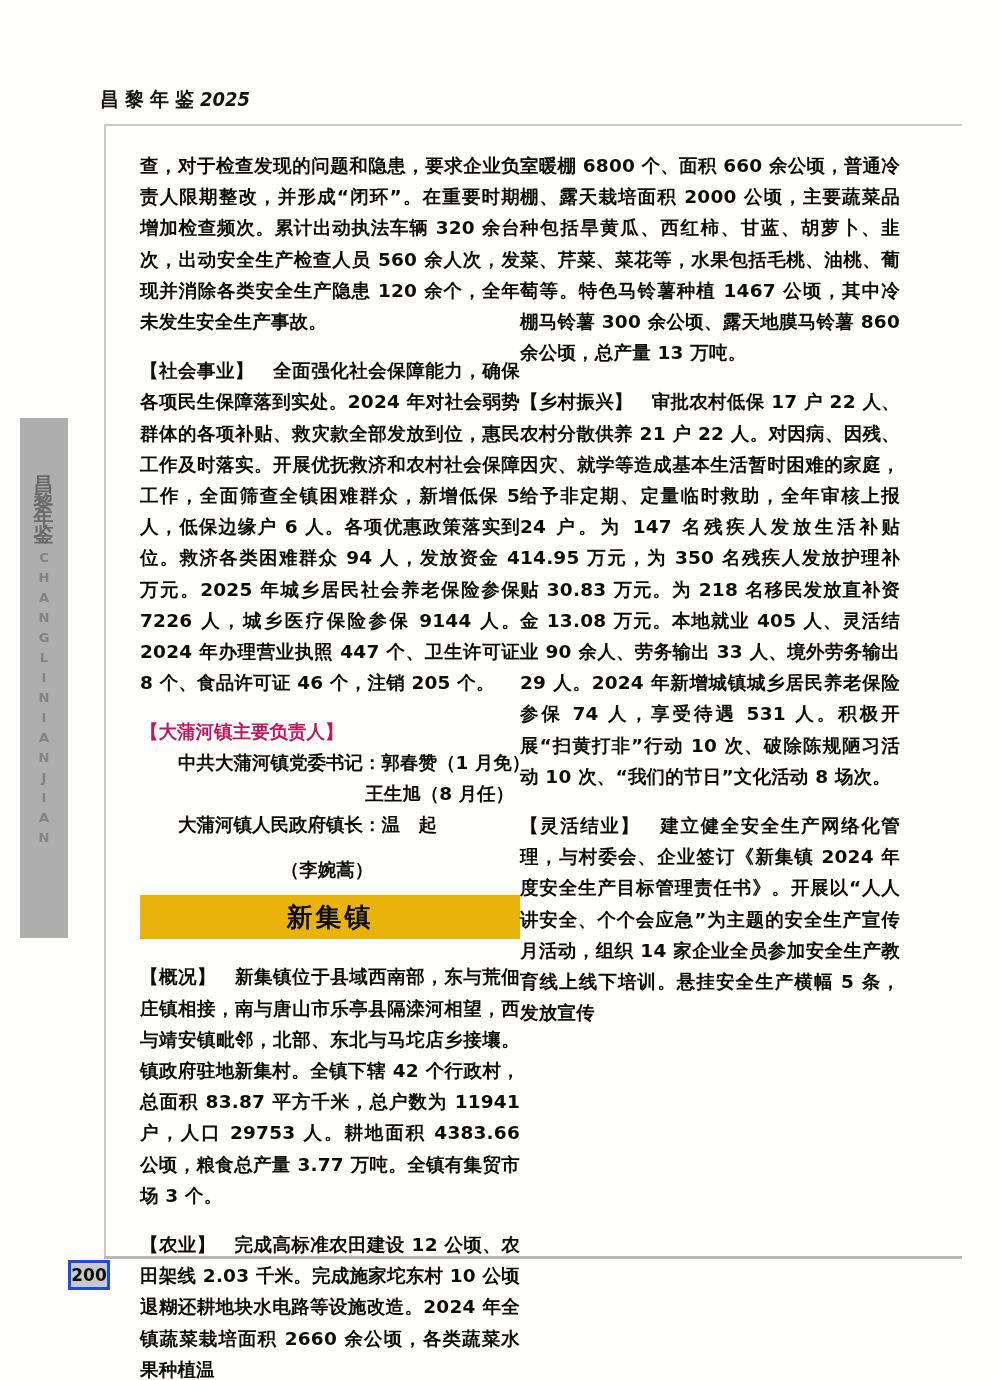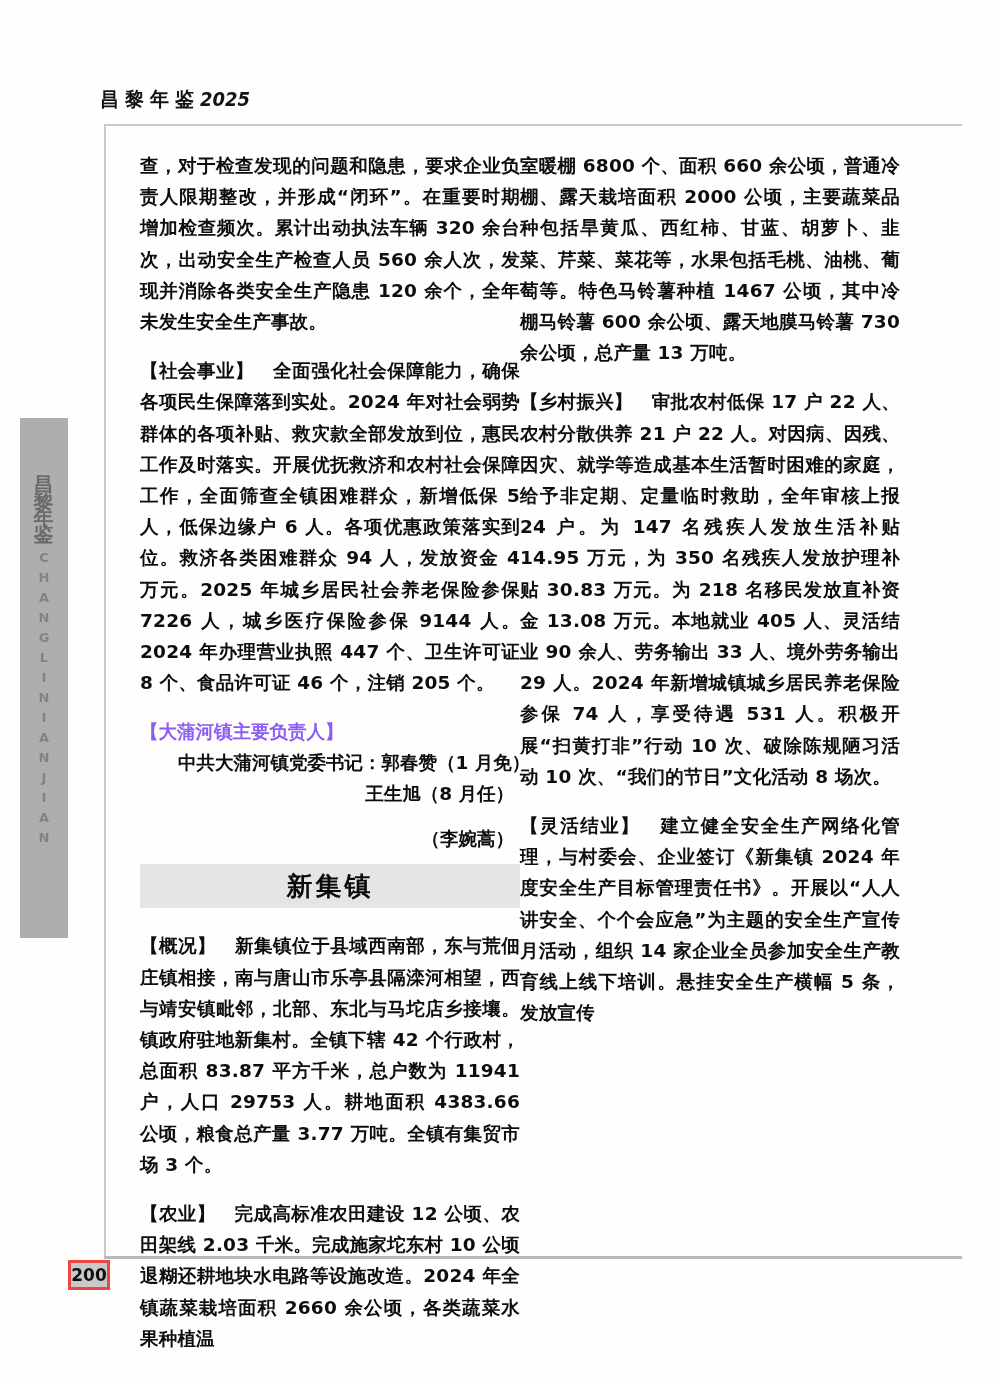--- a/index.html
+++ b/index.html
@@ -104,21 +104,21 @@
     font-family: "DejaVu Sans", "Liberation Sans", sans-serif;
   }
 
   
   .page-number {
     position: absolute;
     left: 68px;
     top: 1260px;
     width: 42px;
     height: 30px;
-    border: 3px solid #ef4444;
+    border: 3px solid #1d4ed8;
     background: #c9c9c9;
     display: flex;
     align-items: center;
     justify-content: center;
     font-size: 17px;
     font-weight: 700;
     color: #101010;
     box-sizing: border-box;
     font-family: "DejaVu Sans", "Liberation Sans", sans-serif;
   }
@@ -155,48 +155,48 @@
   }
 
   
   .leaders {
     margin: 0 0 14px 0;
   }
   .leaders-title {
     font-size: 18.5px;
     line-height: 31px;
     font-weight: 900;
-    color: #8b5cf6;
+    color: #be185d;
   }
   .leader-row {
     font-size: 18.5px;
     line-height: 31px;
     font-weight: 700;
     color: #0d0d0d;
     padding-left: 38px;
     white-space: nowrap;
   }
   .leader-row.indent-right {
     text-align: right;
     padding-left: 0;
     padding-right: 6px;
   }
   .byline {
     font-size: 18.5px;
     line-height: 31px;
     font-weight: 700;
     color: #0d0d0d;
-    text-align: right;
+    text-align: center;
     padding-right: 6px;
     margin-bottom: 10px;
   }
 
   
   .town-banner {
-    background: #e5e5e5;
+    background: #eab308;
     height: 44px;
     display: flex;
     align-items: center;
     justify-content: center;
     margin: 8px 0 22px 0;
   }
   .town-banner-text {
     font-size: 26px;
     font-weight: 900;
     letter-spacing: 3px;
@@ -230,37 +230,38 @@
     <div class="col">
 
       <p class="para"><span>查，对于检查发现的问题和隐患，要求企业负责人限期整改，并形成“闭环”。在重要时期增加检查频次。累计出动执法车辆 320 余台次，出动安全生产检查人员 560 余人次，发现并消除各类安全生产隐患 120 余个，全年未发生安全生产事故。</span></p>
 
       <p class="para"><span class="lead">【社会事业】</span>　<span>全面强化社会保障能力，确保各项民生保障落到实处。2024 年对社会弱势群体的各项补贴、救灾款全部发放到位，惠民工作及时落实。开展优抚救济和农村社会保障工作，全面筛查全镇困难群众，新增低保 5 人，低保边缘户 6 人。各项优惠政策落实到位。救济各类困难群众 94 人，发放资金 4 万元。2025 年城乡居民社会养老保险参保 7226 人，城乡医疗保险参保 9144 人。2024 年办理营业执照 447 个、卫生许可证 8 个、食品许可证 46 个，注销 205 个。</span></p>
 
       <div class="leaders">
         <div class="leaders-title">【大蒲河镇主要负责人】</div>
         <div class="leader-row">中共大蒲河镇党委书记：郭春赞（1 月免）</div>
         <div class="leader-row indent-right">王生旭（8 月任）</div>
+        <div class="leader-row">大蒲河镇人民政府镇长：温　起</div>
       </div>
 
       <div class="byline">（李婉蒿）</div>
 
       <div class="town-banner">
         <span class="town-banner-text">新集镇</span>
       </div>
 
       <p class="para"><span class="lead">【概况】</span>　<span>新集镇位于县域西南部，东与荒佃庄镇相接，南与唐山市乐亭县隔滦河相望，西与靖安镇毗邻，北部、东北与马坨店乡接壤。镇政府驻地新集村。全镇下辖 42 个行政村，总面积 83.87 平方千米，总户数为 11941 户，人口 29753 人。耕地面积 4383.66 公顷，粮食总产量 3.77 万吨。全镇有集贸市场 3 个。</span></p>
 
       <p class="para tight"><span class="lead">【农业】</span>　<span>完成高标准农田建设 12 公顷、农田架线 2.03 千米。完成施家坨东村 10 公顷退糊还耕地块水电路等设施改造。2024 年全镇蔬菜栽培面积 2660 余公顷，各类蔬菜水果种植温</span></p>
 
     </div>
 
     <div class="col">
 
-      <p class="para"><span>室暖棚 6800 个、面积 660 余公顷，普通冷棚、露天栽培面积 2000 公顷，主要蔬菜品种包括旱黄瓜、西红柿、甘蓝、胡萝卜、韭菜、芹菜、菜花等，水果包括毛桃、油桃、葡萄等。特色马铃薯种植 1467 公顷，其中冷棚马铃薯 600 余公顷、露天地膜马铃薯 730 余公顷，总产量 13 万吨。</span></p>
+      <p class="para"><span>室暖棚 6800 个、面积 660 余公顷，普通冷棚、露天栽培面积 2000 公顷，主要蔬菜品种包括旱黄瓜、西红柿、甘蓝、胡萝卜、韭菜、芹菜、菜花等，水果包括毛桃、油桃、葡萄等。特色马铃薯种植 1467 公顷，其中冷棚马铃薯 300 余公顷、露天地膜马铃薯 860 余公顷，总产量 13 万吨。</span></p>
 
       <p class="para"><span class="lead">【乡村振兴】</span>　<span>审批农村低保 17 户 22 人、农村分散供养 21 户 22 人。对因病、因残、因灾、就学等造成基本生活暂时困难的家庭，给予非定期、定量临时救助，全年审核上报 24 户。为 147 名残疾人发放生活补贴 14.95 万元，为 350 名残疾人发放护理补贴 30.83 万元。为 218 名移民发放直补资金 13.08 万元。本地就业 405 人、灵活结业 90 余人、劳务输出 33 人、境外劳务输出 29 人。2024 年新增城镇城乡居民养老保险参保 74 人，享受待遇 531 人。积极开展“扫黄打非”行动 10 次、破除陈规陋习活动 10 次、“我们的节日”文化活动 8 场次。</span></p>
 
 
       <p class="para tight"><span class="lead">【灵活结业】</span>　<span>建立健全安全生产网络化管理，与村委会、企业签订《新集镇 2024 年度安全生产目标管理责任书》。开展以“人人讲安全、个个会应急”为主题的安全生产宣传月活动，组织 14 家企业全员参加安全生产教育线上线下培训。悬挂安全生产横幅 5 条，发放宣传</span></p>
 
     </div>
 
   </div>
 </div>

